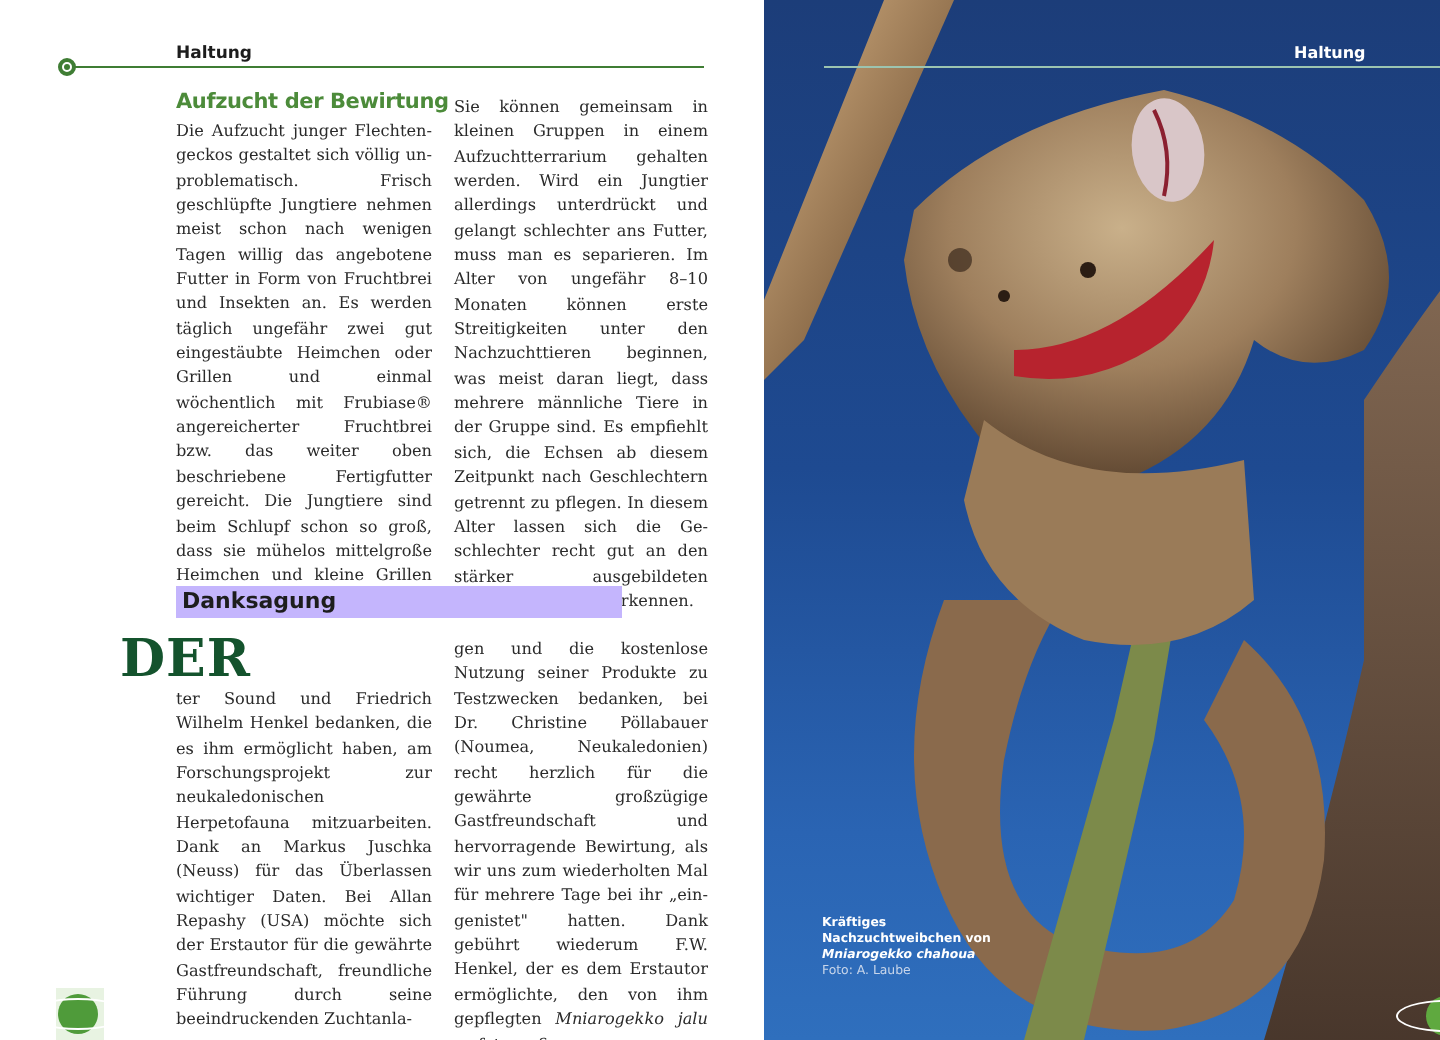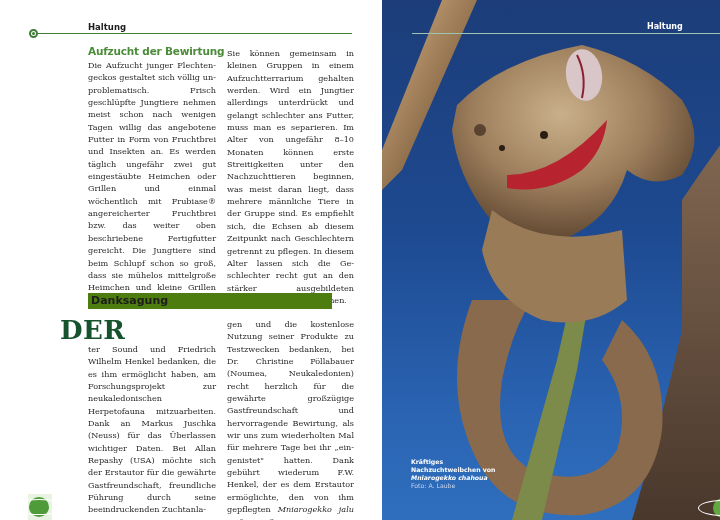--- a/index.html
+++ b/index.html
@@ -14,21 +14,21 @@
   .header-knob-left { position: absolute; left: 1px; top: 29px; width: 9px; height: 9px; border-radius: 50%; border: 2px solid #3f7d34; background: #fff; }
   .header-knob-left::after { content: ""; position: absolute; left: 1px; top: 1px; width: 3px; height: 3px; border-radius: 50%; background: #3f7d34; }
   .running-head-left { position: absolute; left: 60px; top: 22px; font-family: "DejaVu Sans", sans-serif; font-size: 8.5px; font-weight: bold; color: #1d1d1d; }
 
   .subhead { position: absolute; left: 60px; top: 45px; font-family: "DejaVu Sans", sans-serif; font-size: 10.5px; font-weight: bold; color: #4c8b3a; letter-spacing: -0.2px; }
 
   .col { position: absolute; font-size: 8.1px; line-height: 12.35px; color: #2a2a2a; text-align: justify; text-align-last: left; hyphens: manual; }
   .col1 { left: 60px; top: 59px; width: 128px; }
   .col2 { left: 199px; top: 47px; width: 127px; }
 
-  .section-bar { position: absolute; left: 60px; top: 293px; width: 244px; height: 16px; background: #4d7c0f; }
+  .section-bar { position: absolute; left: 60px; top: 293px; width: 223px; height: 16px; background: #c4b5fd; }
   .section-title { position: absolute; left: 3px; top: 0px; font-family: "DejaVu Sans", sans-serif; font-size: 11px; font-weight: bold; color: #1d1d1d; line-height: 16px; }
 
   .dropcap { position: absolute; left: 32px; top: 317px; font-family: "DejaVu Serif", serif; font-weight: bold; font-size: 26px; color: #14532d; letter-spacing: 0.5px; line-height: 26px; }
   .col3a { left: 91px; top: 318px; width: 97px; }
   .col3b { left: 60px; top: 343px; width: 128px; }
   .col4 { left: 199px; top: 318px; width: 127px; }
   .col em { font-style: italic; }
 
   .page-badge { position: absolute; width: 20px; height: 20px; border-radius: 50%; background: #4f9b3a; display: flex; align-items: center; justify-content: center; }
   .page-badge .inner { width: 16px; height: 16px; border-radius: 50%; border: 1.5px solid #ffffff; display: flex; align-items: center; justify-content: center; font-family: "DejaVu Sans", sans-serif; font-size: 7px; font-weight: bold; color: #ffffff; padding-left: 48px; }

